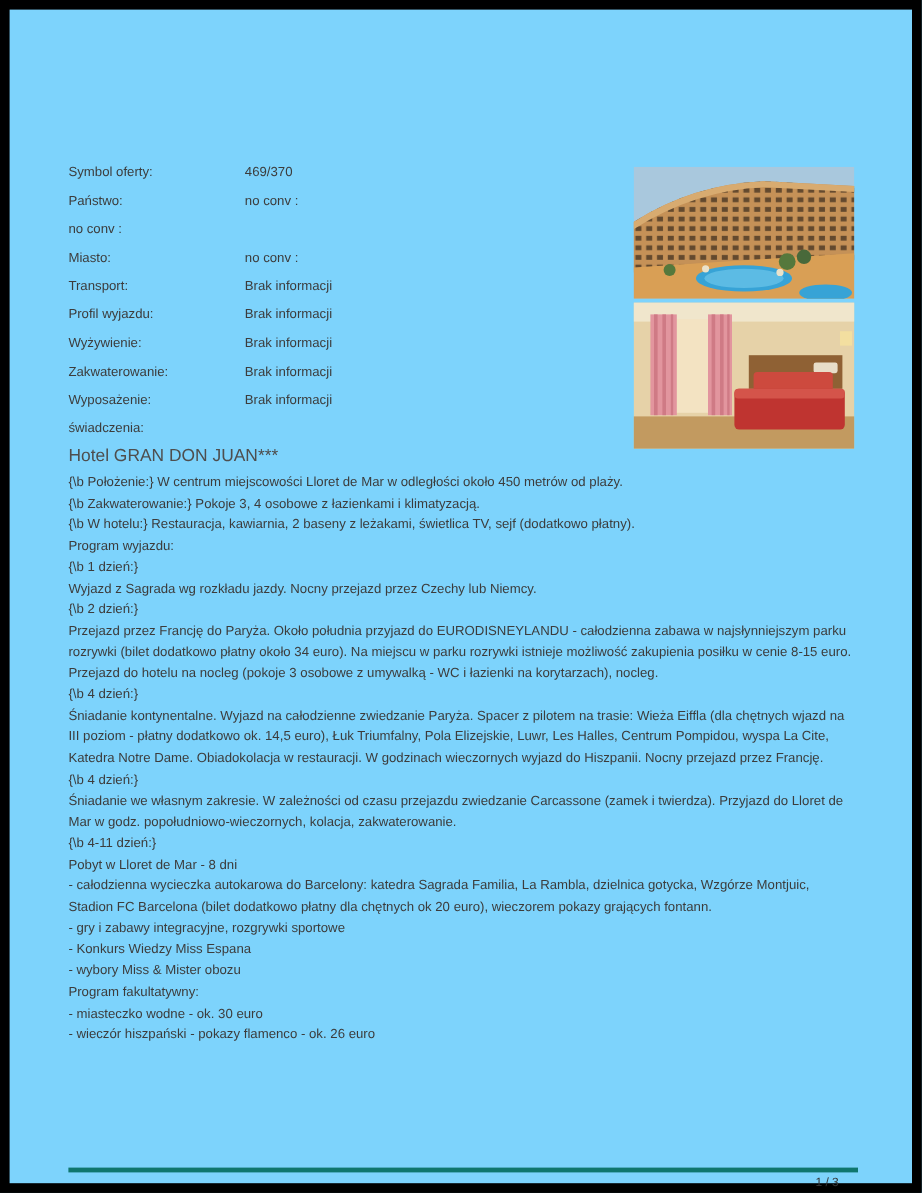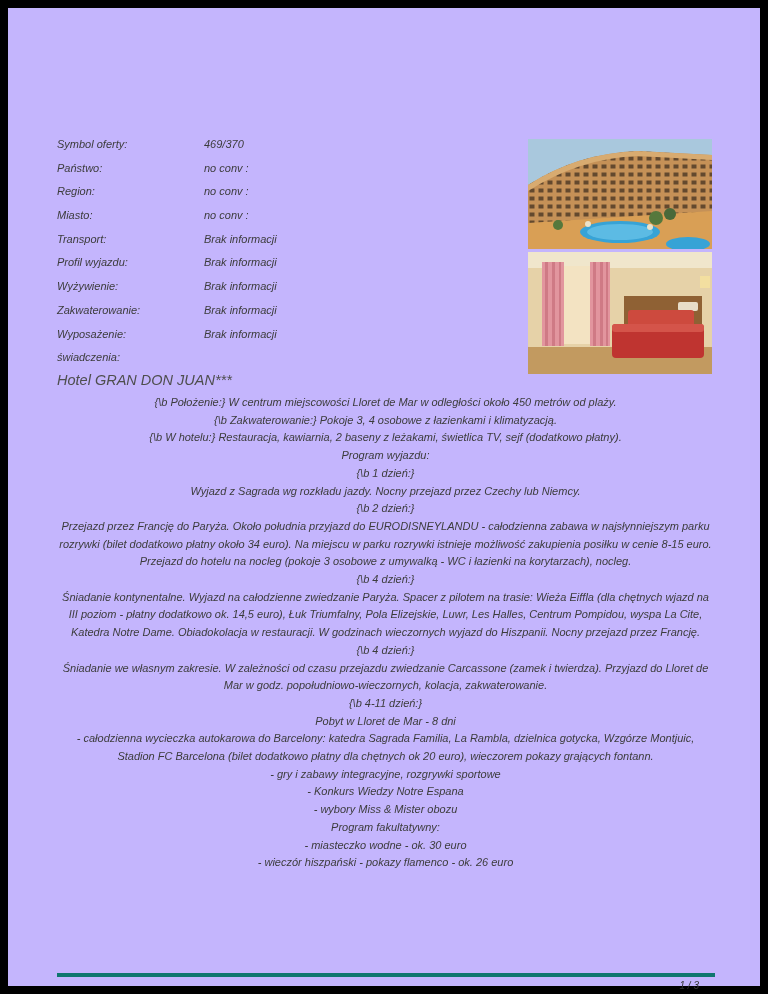--- a/index.html
+++ b/index.html
@@ -4,22 +4,21 @@
 <style>
   * { margin:0; padding:0; box-sizing:border-box; }
   html { background:#000; }
   body {
     width:768px; height:994px; position:relative; overflow:hidden;
     background:#000;
     font-family:"Liberation Sans","DejaVu Sans",sans-serif;
   }
   .page {
     position:absolute; left:8px; top:8px; width:752px; height:978px;
-    background:#c4b5fd;
-    font-style:italic;
+    background:#7dd3fc;
   }
   
   .details { position:absolute; left:49px; top:130px; }
   .detail-row { display:flex; height:23.7px; font-size:11px; color:#3c3c3c; }
   .detail-label { width:147px; }
   .detail-value { white-space:pre; }
   
   .photos { position:absolute; left:520px; top:131px; width:184px; }
   .photo { display:block; width:184px; }
   .photo + .photo { margin-top:3px; }
@@ -27,21 +26,21 @@
   
   .title {
     position:absolute; left:49px; top:364px;
     font-size:14.5px; font-weight:normal; color:#4e4e4e;
   }
   
   .body-text {
     position:absolute; left:49px; top:386px; width:657px;
     font-size:11px; line-height:17.7px; color:#3c3c3c;
   }
-  .body-text p { margin:0;text-align:center; }
+  .body-text p { margin:0; }
   
   .footer {
     position:absolute; left:49px; top:965px; width:658px;
     border-top:4px solid #0f766e;
     font-size:10px; color:#333; text-align:right; padding:3px 16px 0 0;
   }
 </style>
 </head>
 <body>
 
@@ -50,21 +49,20 @@
   <div class="details">
     <div class="detail-row">
       <span class="detail-label">Symbol oferty:</span>
       <span class="detail-value">469/370</span>
     </div>
     <div class="detail-row">
       <span class="detail-label">Państwo:</span>
       <span class="detail-value">no conv :</span>
     </div>
     <div class="detail-row">
-      <span class="detail-label">Region:</span>
       <span class="detail-value">no conv :</span>
     </div>
     <div class="detail-row">
       <span class="detail-label">Miasto:</span>
       <span class="detail-value">no conv :</span>
     </div>
     <div class="detail-row">
       <span class="detail-label">Transport:</span>
       <span class="detail-value">Brak informacji</span>
     </div>
@@ -153,21 +151,21 @@
     <p>{\b 2 dzień:}</p>
     <p>Przejazd przez Francję do Paryża. Około południa przyjazd do EURODISNEYLANDU - całodzienna zabawa w najsłynniejszym parku rozrywki (bilet dodatkowo płatny około 34 euro). Na miejscu w parku rozrywki istnieje możliwość zakupienia posiłku w cenie 8-15 euro. Przejazd do hotelu na nocleg (pokoje 3 osobowe z umywalką - WC i łazienki na korytarzach), nocleg.</p>
     <p>{\b 4 dzień:}</p>
     <p>Śniadanie kontynentalne. Wyjazd na całodzienne zwiedzanie Paryża. Spacer z pilotem na trasie: Wieża Eiffla (dla chętnych wjazd na III poziom - płatny dodatkowo ok. 14,5 euro), Łuk Triumfalny, Pola Elizejskie, Luwr, Les Halles, Centrum Pompidou, wyspa La Cite, Katedra Notre Dame. Obiadokolacja w restauracji. W godzinach wieczornych wyjazd do Hiszpanii. Nocny przejazd przez Francję.</p>
     <p>{\b 4 dzień:}</p>
     <p>Śniadanie we własnym zakresie. W zależności od czasu przejazdu zwiedzanie Carcassone (zamek i twierdza). Przyjazd do Lloret de Mar w godz. popołudniowo-wieczornych, kolacja, zakwaterowanie.</p>
     <p>{\b 4-11 dzień:}</p>
     <p>Pobyt w Lloret de Mar - 8 dni</p>
     <p>- całodzienna wycieczka autokarowa do Barcelony: katedra Sagrada Familia, La Rambla, dzielnica gotycka, Wzgórze Montjuic, Stadion FC Barcelona (bilet dodatkowo płatny dla chętnych ok 20 euro), wieczorem pokazy grających fontann.</p>
     <p>- gry i zabawy integracyjne, rozgrywki sportowe</p>
-    <p>- Konkurs Wiedzy Notre Espana</p>
+    <p>- Konkurs Wiedzy Miss Espana</p>
     <p>- wybory Miss &amp; Mister obozu</p>
     <p>Program fakultatywny:</p>
     <p>- miasteczko wodne - ok. 30 euro</p>
     <p>- wieczór hiszpański - pokazy flamenco - ok. 26 euro</p>
   </div>
 
   <div class="footer">
     <span>1 / 3</span>
   </div>
 

